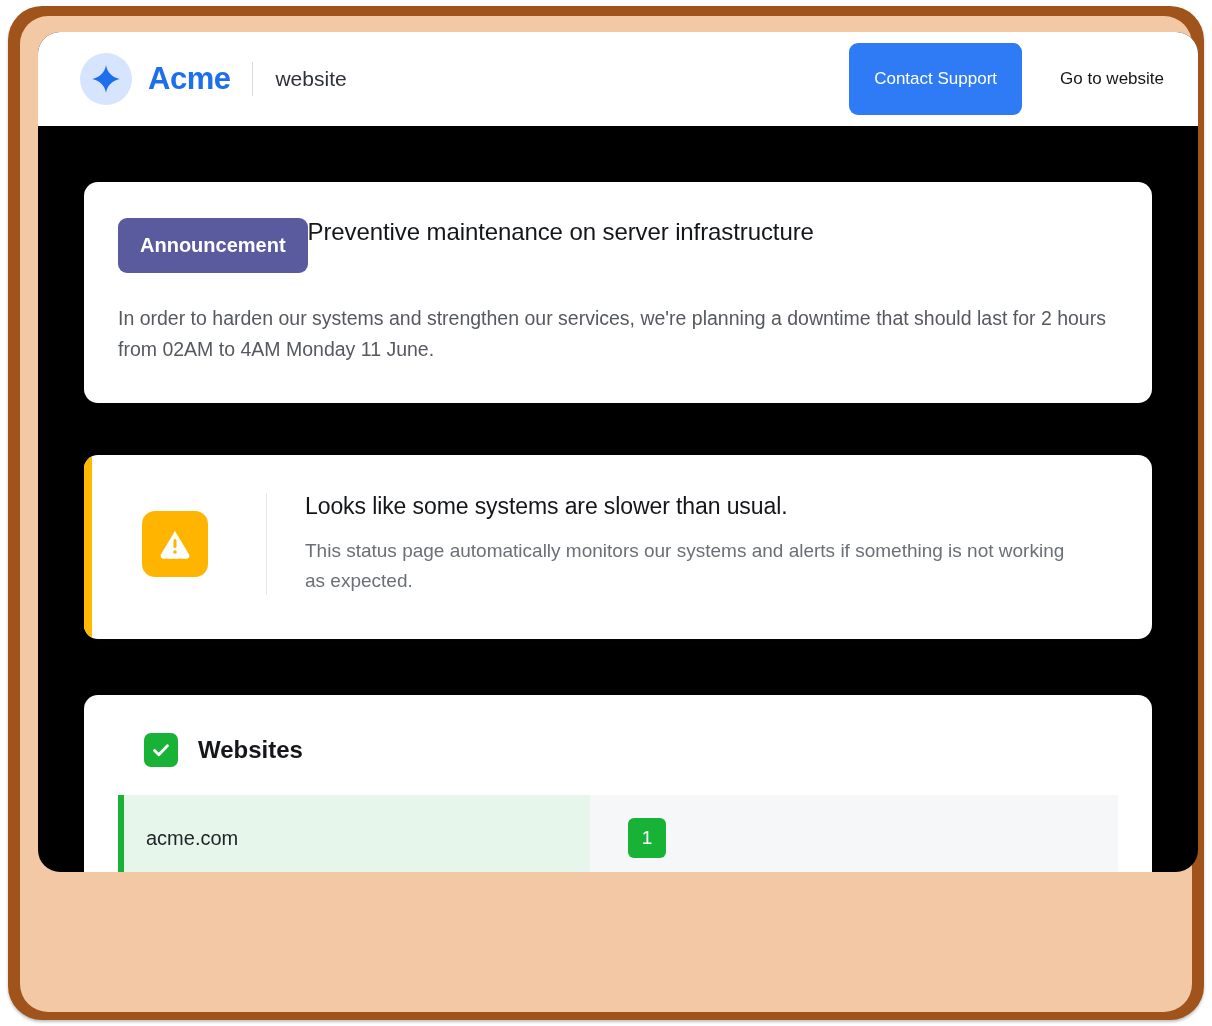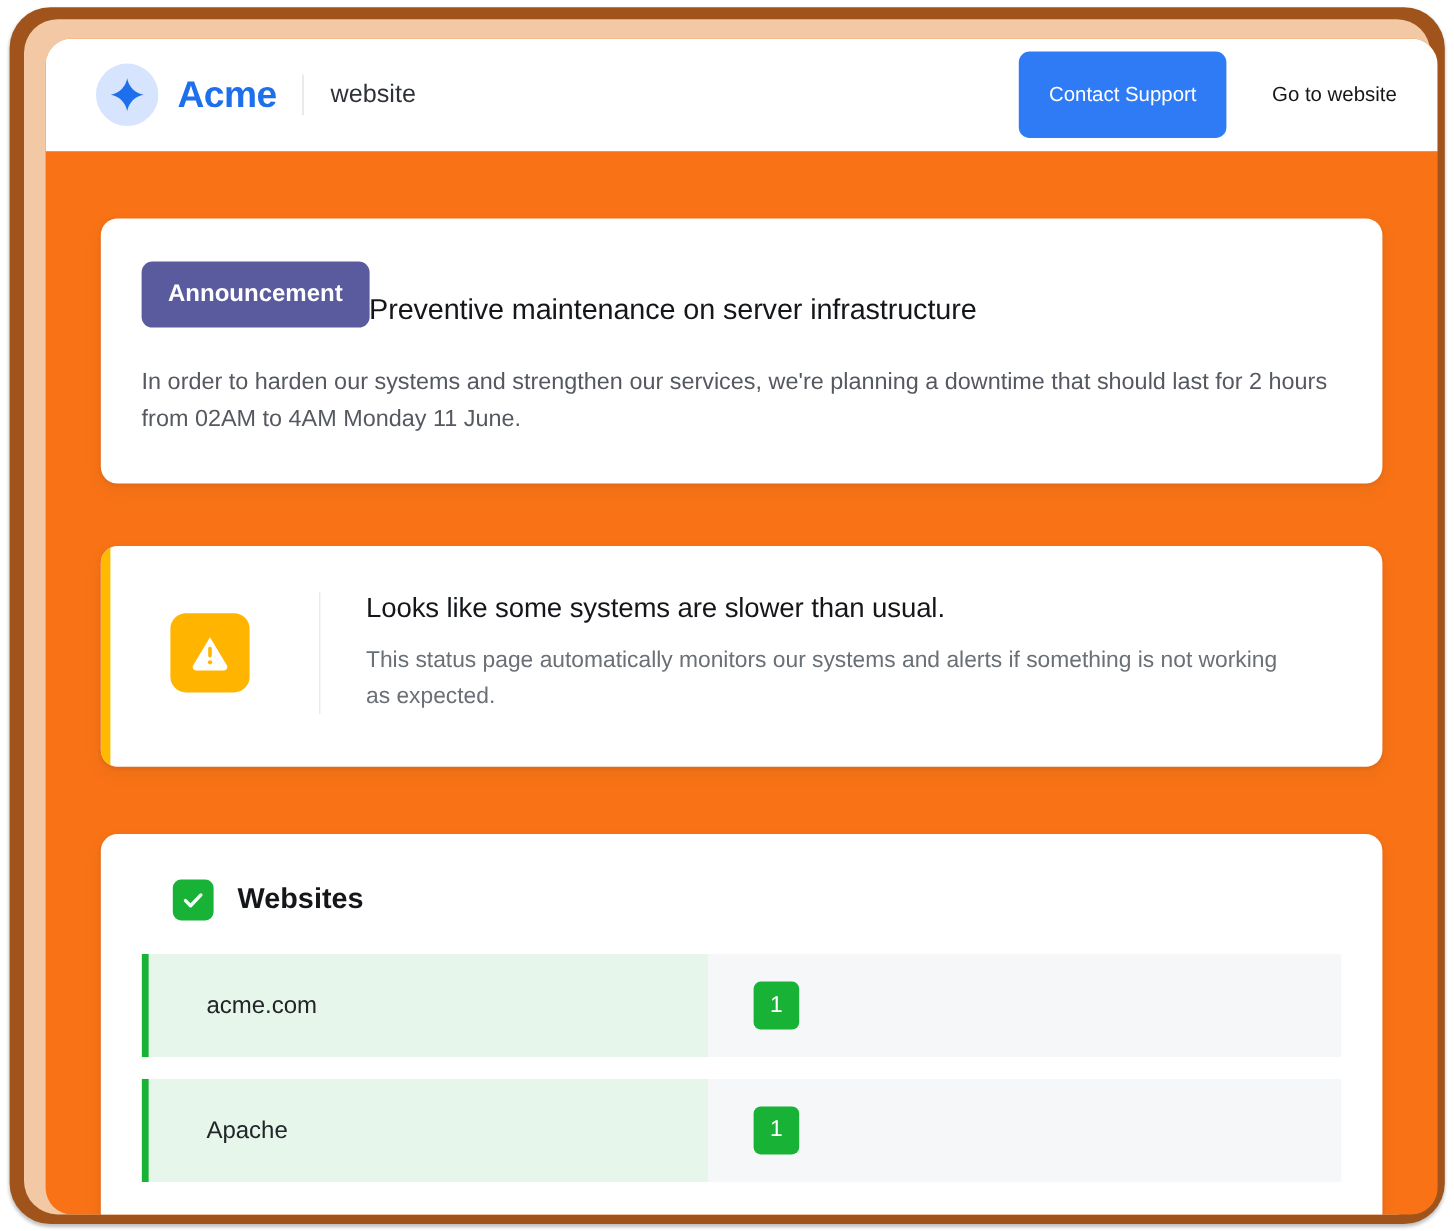--- a/index.html
+++ b/index.html
@@ -24,22 +24,22 @@
   .frame-inner-rim {
     position: absolute;
     left: 12px; top: 10px;
     width: 1172px; height: 996px;
     background: #F2C9A4;
     border-radius: 28px;
   }
   .viewport {
     position: absolute;
     left: 18px; top: 16px;
-    width: 1160px; height: 980px;
-    background: #f97316;
+    width: 1160px; height: 840px;
+    background: #000000;
     border-radius: 22px;
     overflow: hidden;
   }
 
   
   .header {
     height: 94px;
     background: #ffffff;
     display: flex;
     align-items: center;
@@ -130,21 +130,21 @@
     border-radius: 14px;
     box-shadow: 0 1px 3px rgba(25,30,45,0.08), 0 6px 16px rgba(25,30,45,0.05);
   }
 
   .announce-card {
     margin-top: 56px;
     padding: 36px 34px 38px 34px;
   }
   .announce-top {
     display: flex;
-    align-items: flex-end;
+    align-items: flex-start;
   }
   .badge-announce {
     background: #5A5B9F;
     color: #ffffff;
     font-size: 20px;
     font-weight: 700;
     border-radius: 9px;
     padding: 16px 22px;
     white-space: nowrap;
   }
@@ -244,21 +244,21 @@
   .row-stripe {
     width: 6px;
     background: #18B237;
     flex: 0 0 auto;
   }
   .row-name {
     width: 466px;
     background: #E6F6EA;
     display: flex;
     align-items: center;
-    padding-left: 48px;
+    padding-left: 22px;
     font-size: 20px;
     color: #22262B;
     flex: 0 0 auto;
   }
   .row-status {
     flex: 1 1 auto;
     background: #F6F7F9;
     display: flex;
     align-items: center;
     padding-left: 38px;

